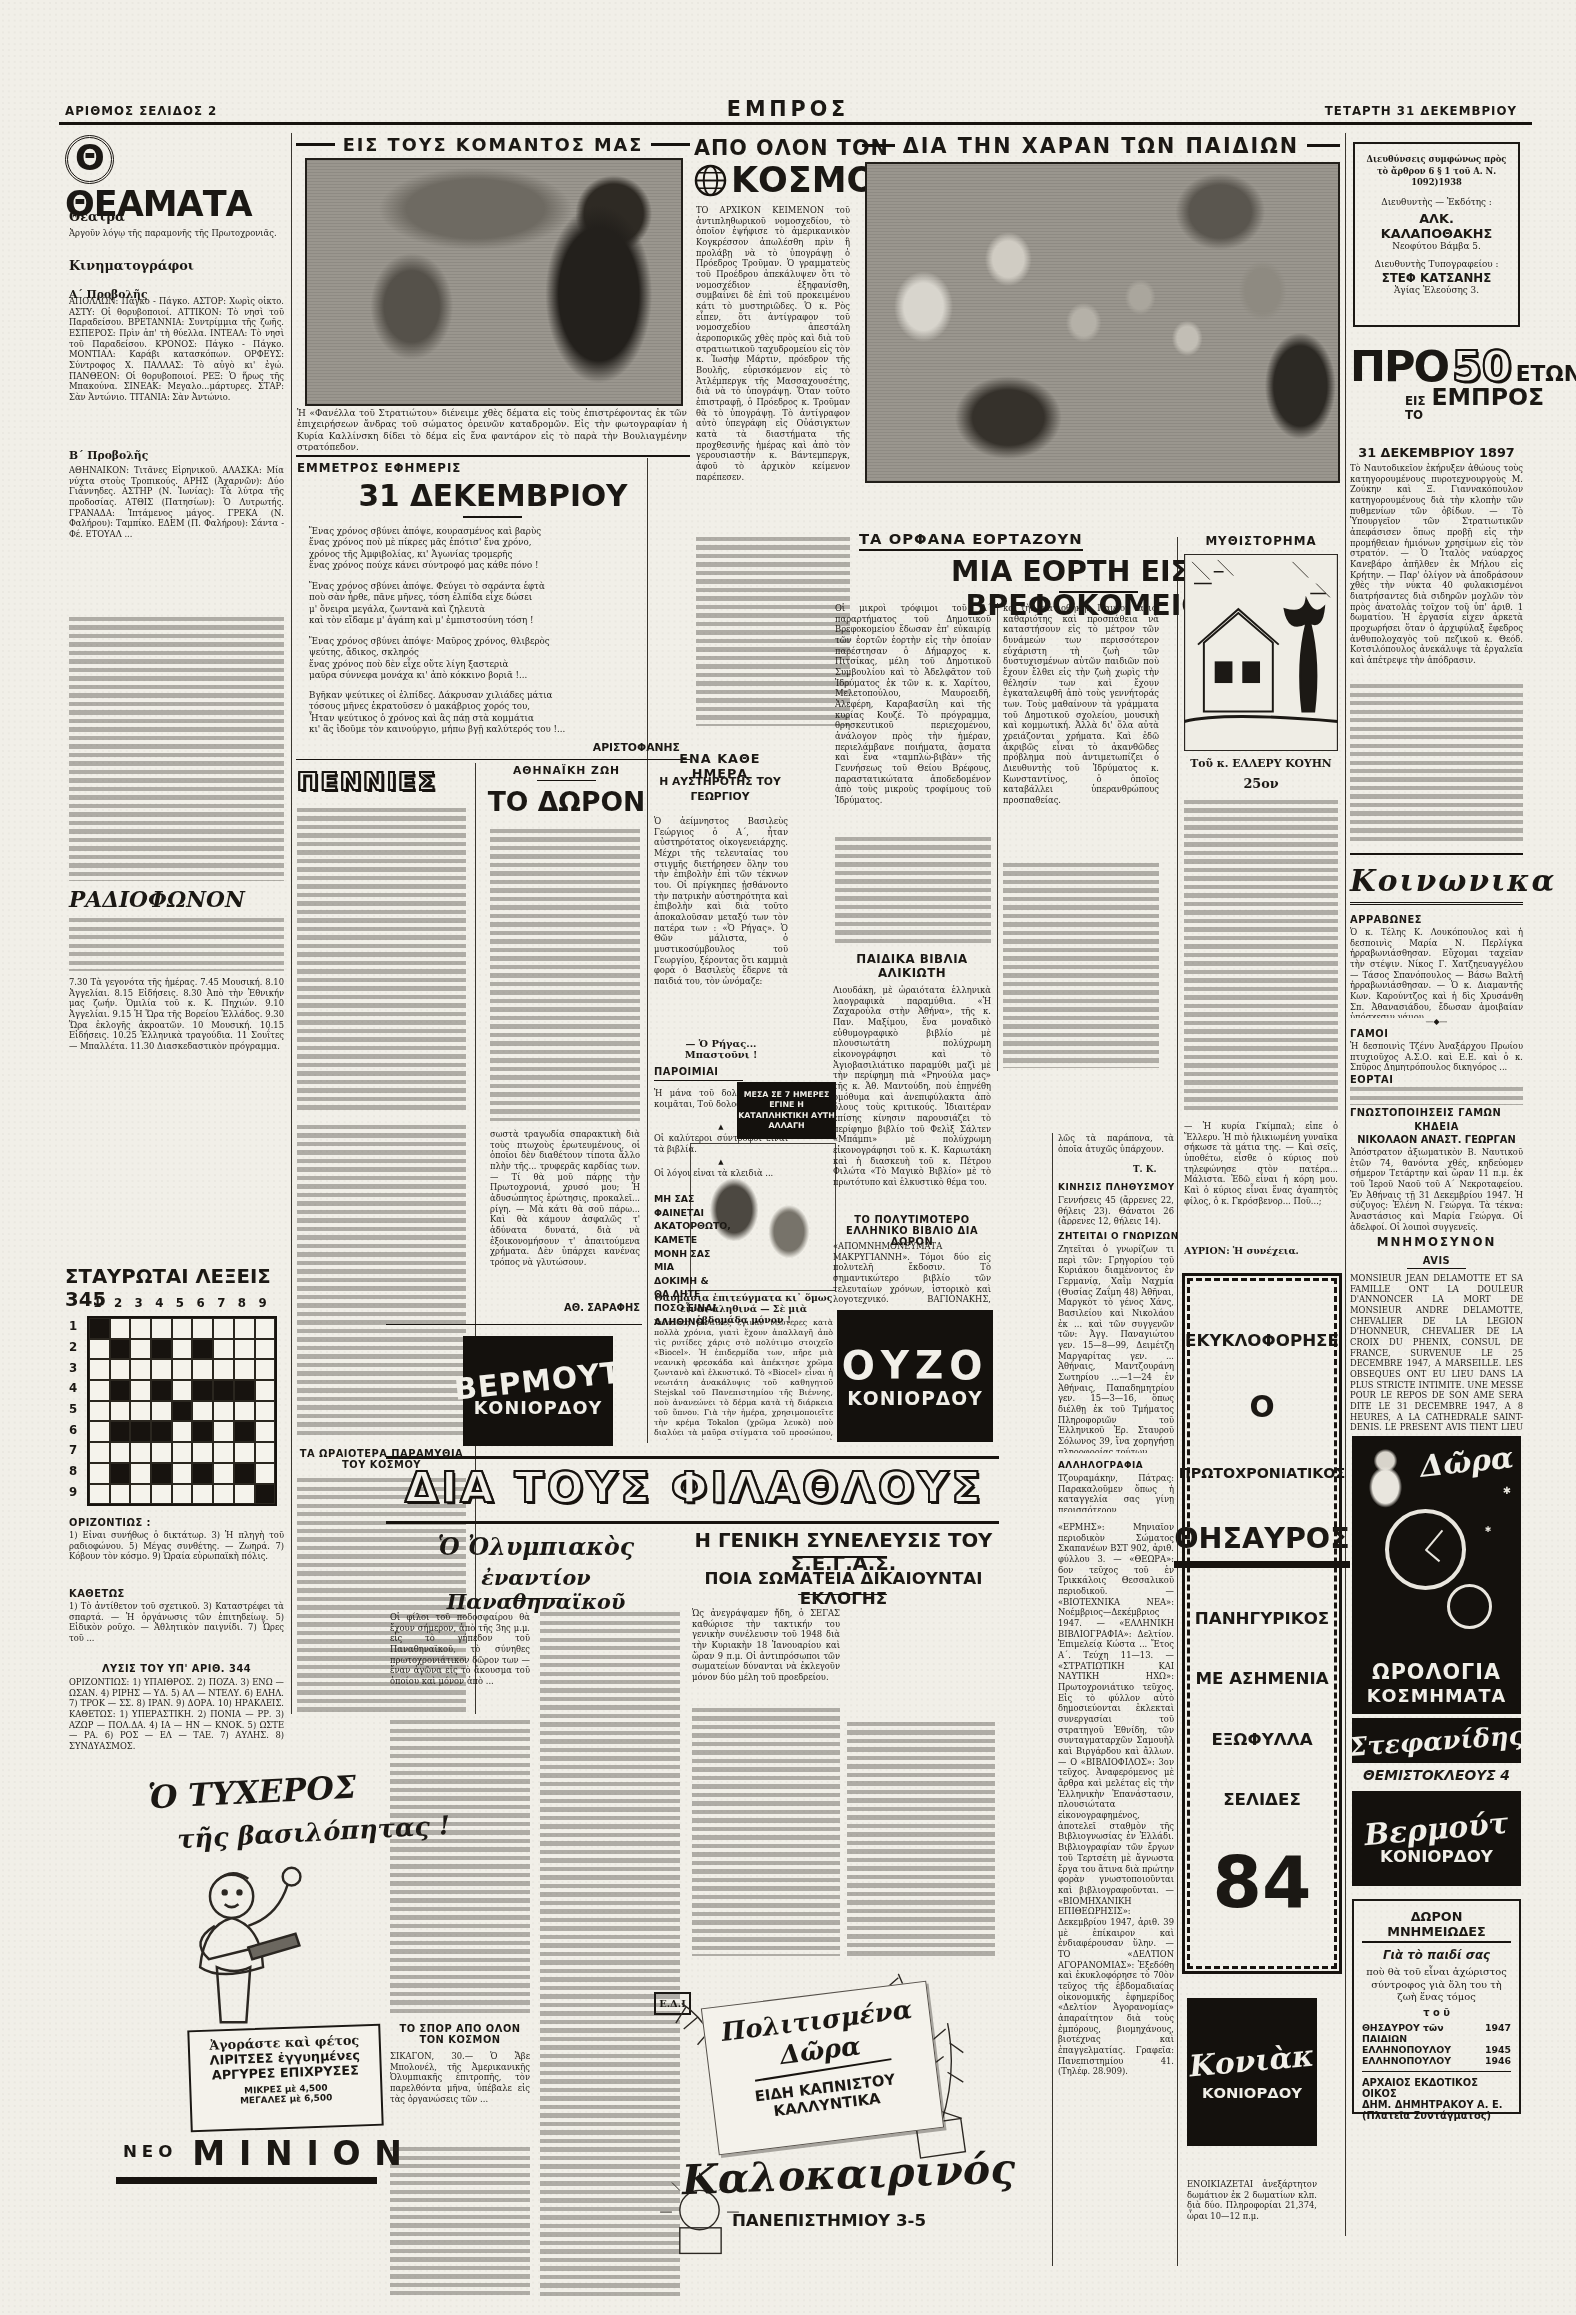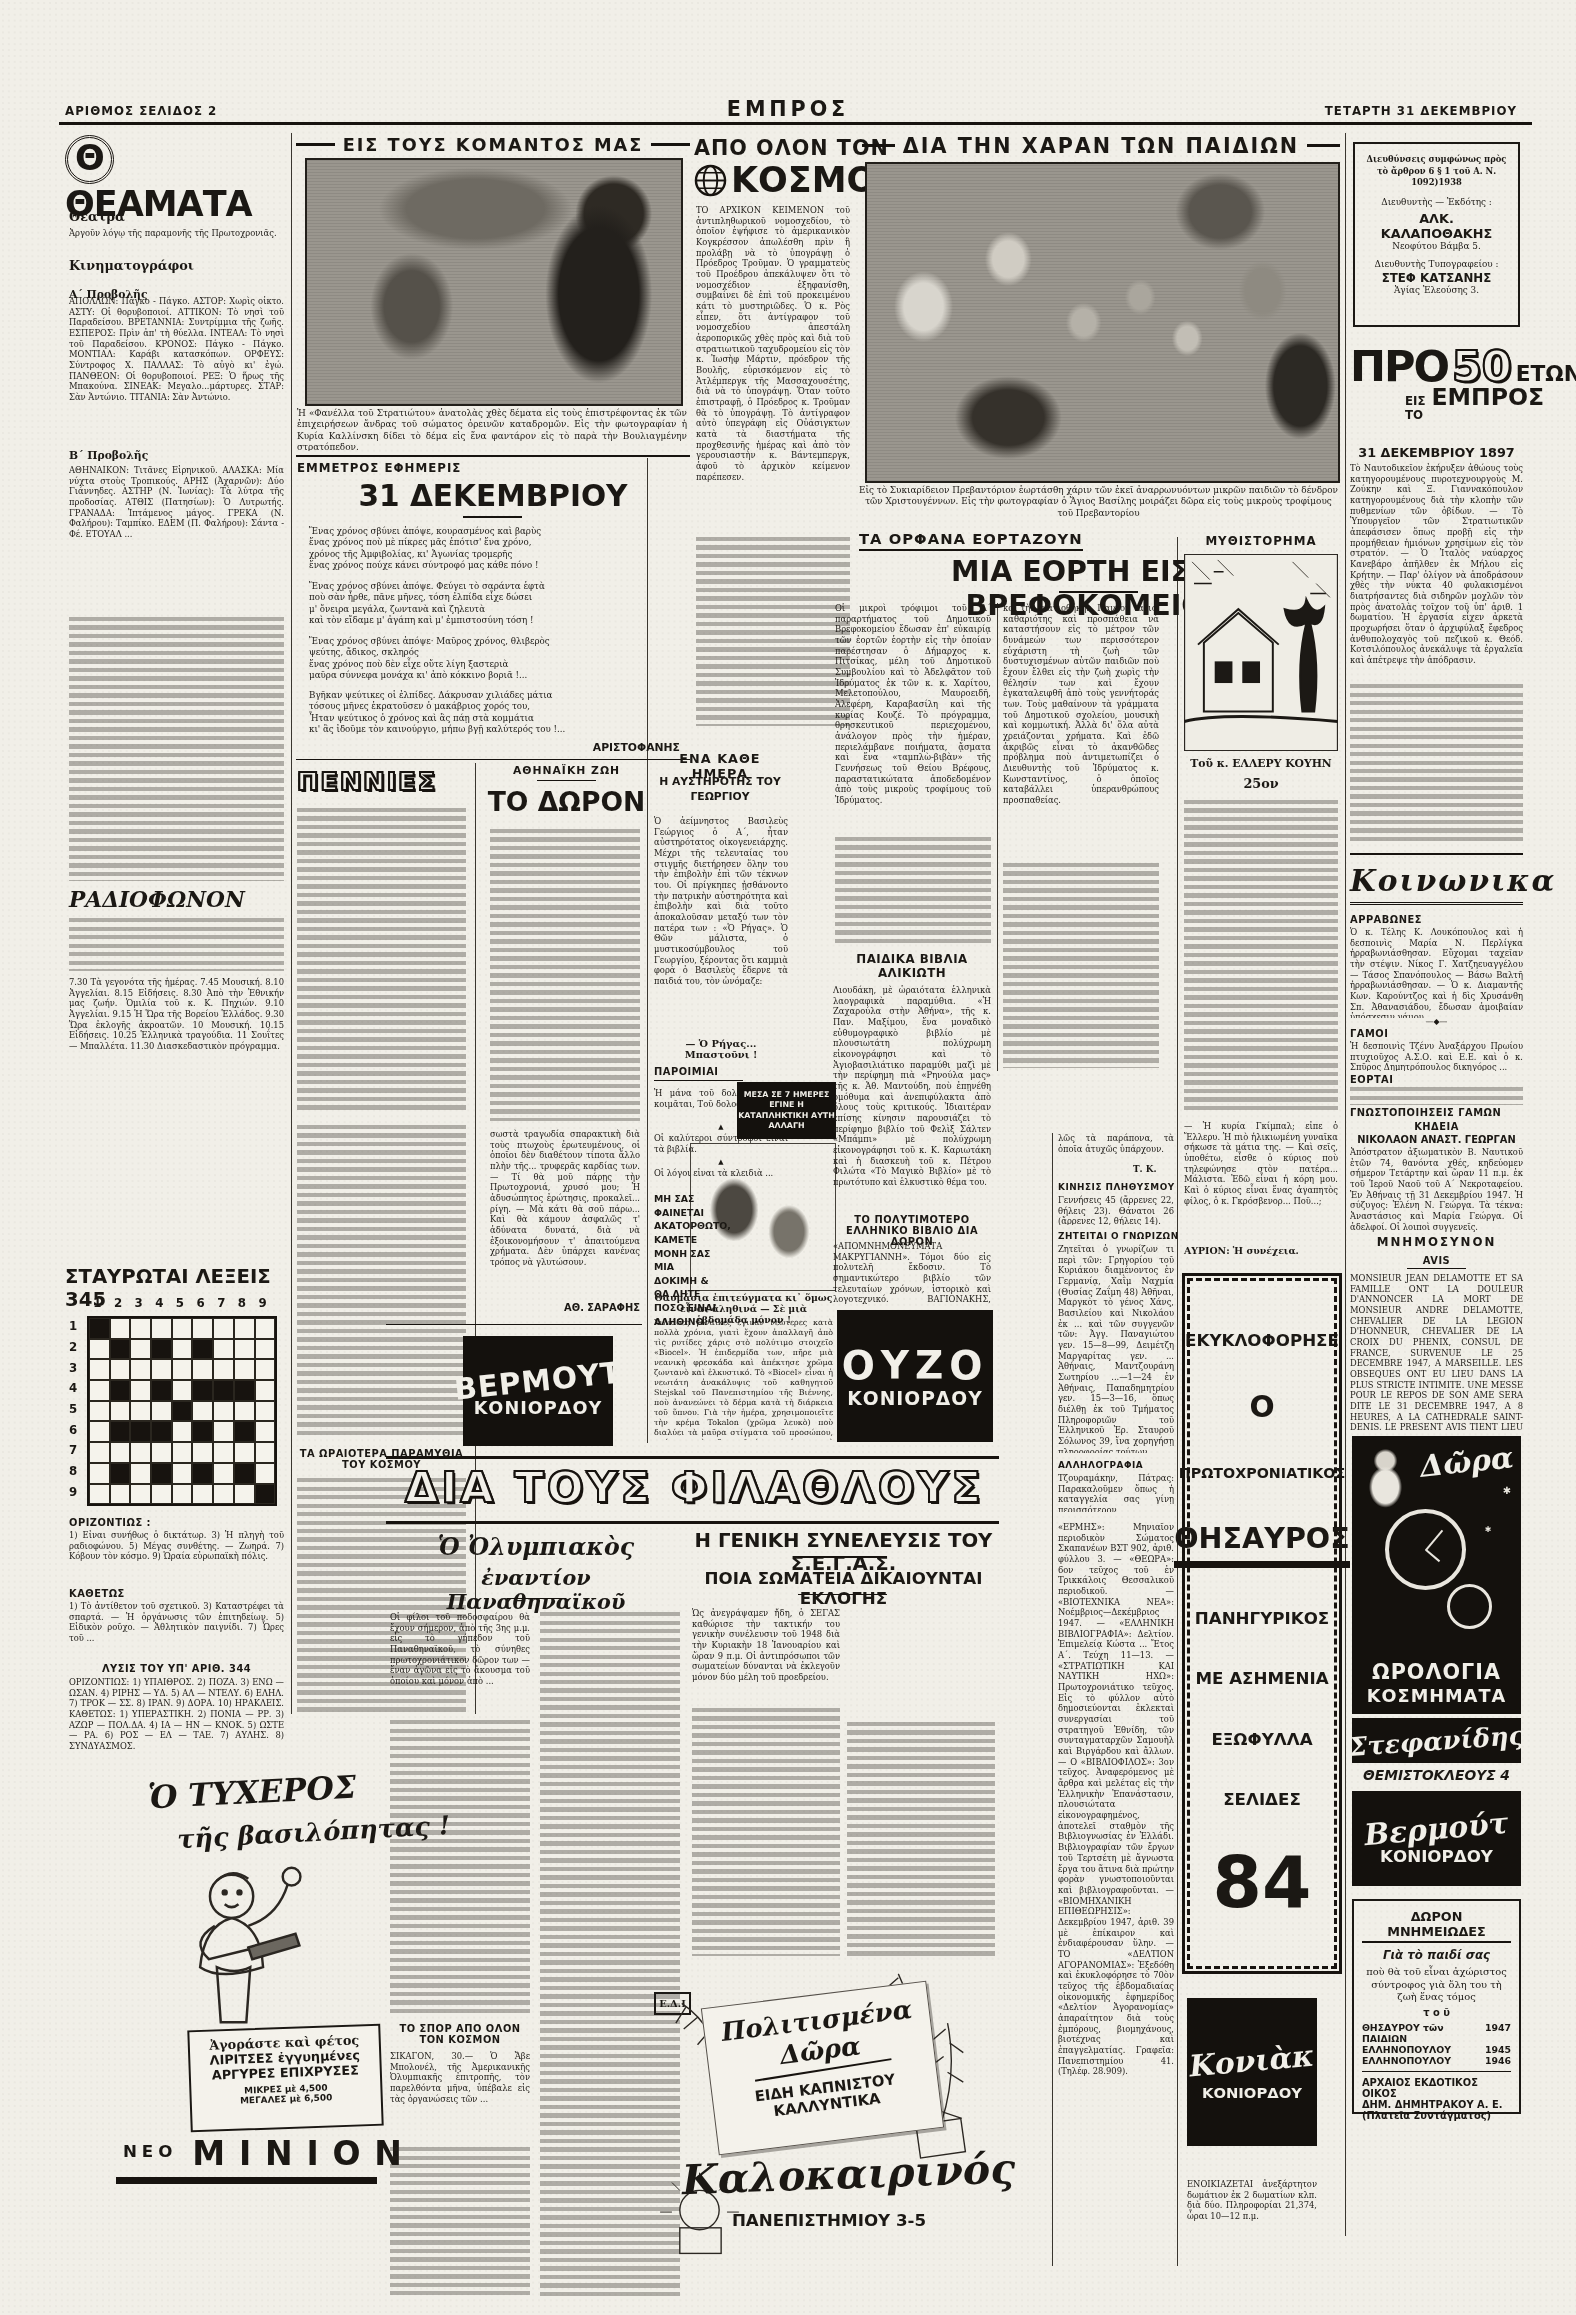--- a/index.html
+++ b/index.html
@@ -215,21 +215,21 @@
     <span class="hd" style="font-size:17.7px;letter-spacing:2px;">ΕΙΣ ΤΟΥΣ ΚΟΜΑΝΤΟΣ ΜΑΣ</span>
     <span style="flex:1;height:3px;background:#17130f;"></span>
   </div>
   <div class="abs photo" style="left:305px;top:158px;width:374px;height:244px;
      background-image:
        radial-gradient(89px 148px at 78% 55%, #23201c 0 45%, transparent 60%),
        radial-gradient(59px 59px at 82% 22%, #2e2a24 0 50%, transparent 65%),
        radial-gradient(69px 89px at 28% 60%, #55514a 0 40%, transparent 60%),
        radial-gradient(138px 59px at 45% 20%, #6e6a62 0 50%, transparent 70%),
        repeating-linear-gradient(0deg, rgba(0,0,0,.08) 0 1px, transparent 1px 3px);"></div>
-  <div class="abs t" style="left:297px;top:408px;width:390px;height:43px;font-size:8.9px;">Ἡ «Φανέλλα τοῦ Στρατιώτου» ἀνατολὰς χθὲς δέματα εἰς τοὺς ἐπιστρέφοντας ἐκ τῶν ἐπιχειρήσεων ἄνδρας τοῦ σώματος ὀρεινῶν καταδρομῶν. Εἰς τὴν φωτογραφίαν ἡ Κυρία Καλλίνσκη δίδει τὸ δέμα εἰς ἕνα φαντάρον εἰς τὸ παρὰ τὴν Βουλιαγμένην στρατόπεδον.</div>
+  <div class="abs t" style="left:297px;top:408px;width:390px;height:43px;font-size:8.9px;">Ἡ «Φανέλλα τοῦ Στρατιώτου» διένειμε χθὲς δέματα εἰς τοὺς ἐπιστρέφοντας ἐκ τῶν ἐπιχειρήσεων ἄνδρας τοῦ σώματος ὀρεινῶν καταδρομῶν. Εἰς τὴν φωτογραφίαν ἡ Κυρία Καλλίνσκη δίδει τὸ δέμα εἰς ἕνα φαντάρον εἰς τὸ παρὰ τὴν Βουλιαγμένην στρατόπεδον.</div>
 
   <div class="abs rule" style="left:296px;top:455px;width:394px;"></div>
   <div class="abs hd" style="left:297px;top:461px;font-size:11.8px;letter-spacing:1px;">ΕΜΜΕΤΡΟΣ ΕΦΗΜΕΡΙΣ</div>
   <div class="abs hd tc" style="left:296px;top:479px;width:394px;font-size:29.6px;">31 ΔΕΚΕΜΒΡΙΟΥ</div>
   <div class="abs rule" style="left:463px;top:516px;width:59px;height:2px;"></div>
   <div class="abs poem" style="left:309px;top:526px;width:374px;">Ἕνας χρόνος σβύνει ἀπόψε, κουρασμένος καὶ βαρὺς
 ἕνας χρόνος ποὺ μὲ πίκρες μᾶς ἐπότισ' ἕνα χρόνο,
 χρόνος τῆς Ἀμφιβολίας, κι' Ἀγωνίας τρομερῆς
 ἕνας χρόνος πούχε κάνει σύντροφό μας κάθε πόνο !</div>
   <div class="abs poem" style="left:309px;top:581px;width:374px;">Ἕνας χρόνος σβύνει ἀπόψε. Φεύγει τὸ σαράντα ἑφτὰ
@@ -316,21 +316,20 @@
         radial-gradient(49px 59px at 12% 45%, #d8d5cd 0 40%, transparent 60%),
         radial-gradient(39px 45px at 30% 30%, #d0ccc3 0 40%, transparent 60%),
         radial-gradient(29.6px 33px at 46% 50%, #b5b1a8 0 40%, transparent 60%),
         radial-gradient(25.6px 29.6px at 58% 42%, #aaa69d 0 40%, transparent 60%),
         radial-gradient(25.6px 29.6px at 68% 55%, #c2beb5 0 40%, transparent 60%),
         radial-gradient(39px 49px at 84% 40%, #8e8a81 0 45%, transparent 62%),
         radial-gradient(59px 89px at 92% 70%, #2c2924 0 45%, transparent 60%),
         radial-gradient(69px 59px at 75% 15%, #5a564f 0 45%, transparent 65%),
         radial-gradient(89px 69px at 30% 80%, #35312b 0 40%, transparent 60%),
         repeating-linear-gradient(0deg, rgba(0,0,0,.08) 0 1px, transparent 1px 3px);"></div>
-  <div class="abs t tc" style="left:859px;top:485px;width:479px;height:35px;font-size:8.9px;">Εἰς τὸ Συκιαρίδειον Πρεβαντόριον ἑωρτάσθη χάριν τῶν ἐκεῖ ἀναρρωνυόντων μικρῶν παιδιῶν τὸ δένδρον τῶν Χριστουγέννων. Εἰς τὴν φωτογραφίαν ὁ Ἅγιος Βασίλης μοιράζει δῶρα εἰς τοὺς μικροὺς τροφίμους τοῦ Πρεβαντορίου</div>
 
   <div class="abs kicker" style="left:859px;top:530px;font-size:14.8px;border-bottom:2px solid #17130f;padding-bottom:2px;">ΤΑ ΟΡΦΑΝΑ ΕΟΡΤΑΖΟΥΝ</div>
   <div class="abs hd tc" style="left:855px;top:554px;width:485px;font-size:28.6px;">ΜΙΑ ΕΟΡΤΗ ΕΙΣ ΤΟ ΒΡΕΦΟΚΟΜΕΙΟΝ</div>
   <div class="abs rule" style="left:1059px;top:591px;width:79px;height:2px;"></div>
   <div class="abs t" style="left:835px;top:603px;width:156px;height:229px;">Οἱ μικροὶ τρόφιμοι τοῦ Α´ παραρτήματος τοῦ Δημοτικοῦ Βρεφοκομείου ἔδωσαν ἐπ' εὐκαιρίᾳ τῶν ἑορτῶν ἑορτὴν εἰς τὴν ὁποίαν παρέστησαν ὁ Δήμαρχος κ. Πιτσίκας, μέλη τοῦ Δημοτικοῦ Συμβουλίου καὶ τὸ Ἀδελφᾶτον τοῦ Ἱδρύματος ἐκ τῶν κ. κ. Χαρίτου, Μελετοπούλου, Μαυροειδῆ, Ἀλεφέρη, Καραβασίλη καὶ τῆς κυρίας Κουζέ. Τὸ πρόγραμμα, θρησκευτικοῦ περιεχομένου, ἀνάλογον πρὸς τὴν ἡμέραν, περιελάμβανε ποιήματα, ᾄσματα καὶ ἕνα «ταμπλὼ-βιβὰν» τῆς Γεννήσεως τοῦ Θείου Βρέφους, παραστατικώτατα ἀποδεδομένον ἀπὸ τοὺς μικροὺς τροφίμους τοῦ Ἱδρύματος.</div>
   <div class="abs fill" style="left:835px;top:837px;width:156px;height:106px;"></div>
   <div class="abs t" style="left:1003px;top:603px;width:156px;height:254px;">καὶ τὴν ἱματιοθήκην. Παντοῦ τάξις, καθαριότης καὶ προσπάθεια νὰ καταστήσουν εἰς τὸ μέτρον τῶν δυνάμεών των περισσότερον εὐχάριστη τὴ ζωὴ τῶν δυστυχισμένων αὐτῶν παιδιῶν ποὺ ἔχουν ἔλθει εἰς τὴν ζωὴ χωρὶς τὴν θέλησίν των καὶ ἔχουν ἐγκαταλειφθῆ ἀπὸ τοὺς γεννήτοράς των. Τοὺς μαθαίνουν τὰ γράμματα τοῦ Δημοτικοῦ σχολείου, μουσικὴ καὶ κομμωτική. Ἀλλὰ δι' ὅλα αὐτὰ χρειάζονται χρήματα. Καὶ ἐδῶ ἀκριβῶς εἶναι τὸ ἀκανθῶδες πρόβλημα ποὺ ἀντιμετωπίζει ὁ Διευθυντὴς τοῦ Ἱδρύματος κ. Κωνσταντίνος, ὁ ὁποῖος καταβάλλει ὑπερανθρώπους προσπαθείας.</div>
   <div class="abs fill" style="left:1003px;top:863px;width:156px;height:205px;"></div>
 
   <div class="abs sec-h tc" style="left:833px;top:952px;width:158px;font-size:11.8px;">ΠΑΙΔΙΚΑ ΒΙΒΛΙΑ ΑΛΙΚΙΩΤΗ</div>

